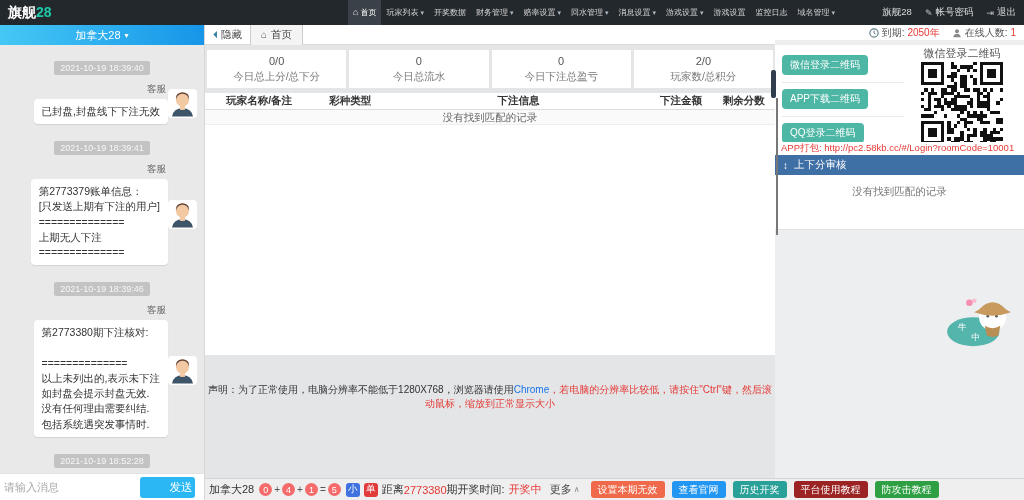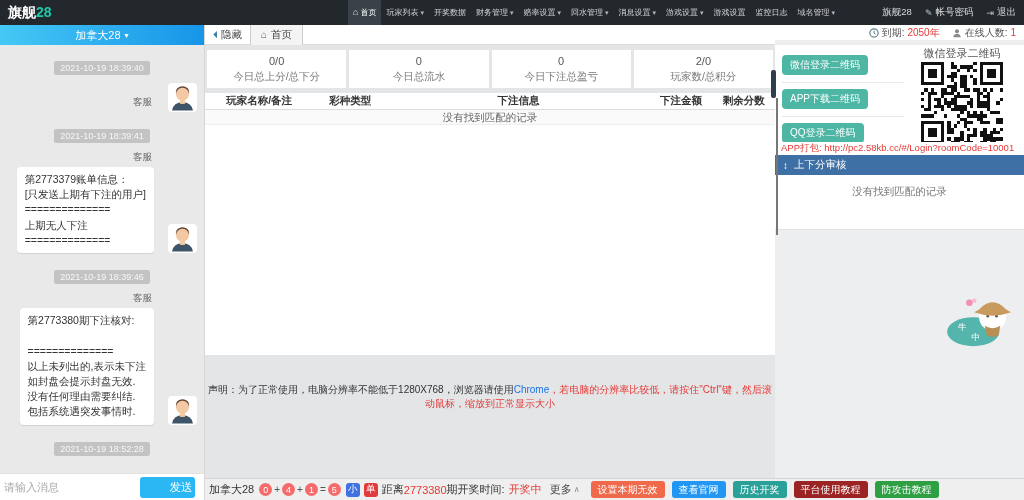--- a/index.html
+++ b/index.html
@@ -20,21 +20,21 @@
   .mini-icon { font-size:9px; color:#bfc6cc; }
 
   
   .sidebar { position:absolute; left:0; top:25px; width:205px; height:475px; background:#e9e9e9; border-right:1px solid #d7d7d7; }
   .room-header { position:absolute; left:0; top:0; width:100%; height:20px; background:linear-gradient(90deg,#45c8f5,#1795e8); color:#fff; font-size:11px; display:flex; align-items:center; justify-content:center; gap:4px; cursor:pointer; }
   .caret-white { font-size:8px; }
   .chat-area { position:absolute; left:0; top:20px; right:0; bottom:27px; overflow:hidden; padding:8px 7px 0 7px; }
   .msg-group { margin-bottom:13px; }
   .msg-time-row { text-align:center; margin:4px 0 8px 0; }
   .msg-time { background:#c3c3c3; color:#f7f7f7; font-size:9px; padding:2px 6px; border-radius:2px; }
-  .msg-row { display:flex; justify-content:flex-end; align-items:flex-end; gap:14px; }
+  .msg-row { display:flex; justify-content:flex-end; align-items:center; gap:0; }
   .msg-content { text-align:right; max-width:152px; }
   .msg-sender { font-size:9.5px; color:#666; margin:0 2px 3px 0; }
   .msg-bubble { display:inline-block; background:#fff; border-radius:4px; padding:5px 8px; font-size:10.5px; color:#333; text-align:left; white-space:pre-line; line-height:1.45; box-shadow:0 1px 1px rgba(0,0,0,.10); }
   .avatar { width:29px; height:29px; flex:none; }
   .chat-input-row { position:absolute; left:0; bottom:0; width:100%; height:27px; background:#fff; border-top:1px solid #e2e2e2; display:flex; align-items:center; }
   .chat-input { flex:1; min-width:0; border:none; outline:none; font-size:11px; padding:0 4px; color:#333; background:transparent; }
   .chat-input::placeholder { color:#a9a9a9; }
   .send-btn { width:55px; height:21px; margin-right:9px; background:#2bb7f3; color:#fff; border:none; border-radius:3px; font-size:11.5px; cursor:pointer;padding-left:27px; }
 
   
@@ -201,20 +201,21 @@
       <span>加拿大28</span>
       <span class="caret-white">▾</span>
     </div>
     <div class="chat-area">
 
         <div class="msg-group">
           <div class="msg-time-row"><span class="msg-time">2021-10-19 18:39:40</span></div>
           <div class="msg-row">
             <div class="msg-content">
               <div class="msg-sender">客服</div>
+              <div class="msg-bubble">已封盘,封盘线下下注无效</div>
             </div>
             <div class="avatar">
               <svg viewBox="0 0 36 36" width="29" height="29">
                 <rect width="36" height="36" rx="5" fill="#ffffff"></rect>
                 <circle cx="18" cy="14" r="8" fill="#f2c9a2"></circle>
                 <path d="M10 14 a8 8 0 0 1 16 0 q1-7-4-9 q-4-2-8 0 q-5 2-4 9 z" fill="#6b4632"></path>
                 <path d="M5 34 q2-10 13-10 q11 0 13 10 z" fill="#3e5468"></path>
                 <rect x="15" y="21" width="6" height="5" fill="#f2c9a2"></rect>
               </svg>
             </div>

